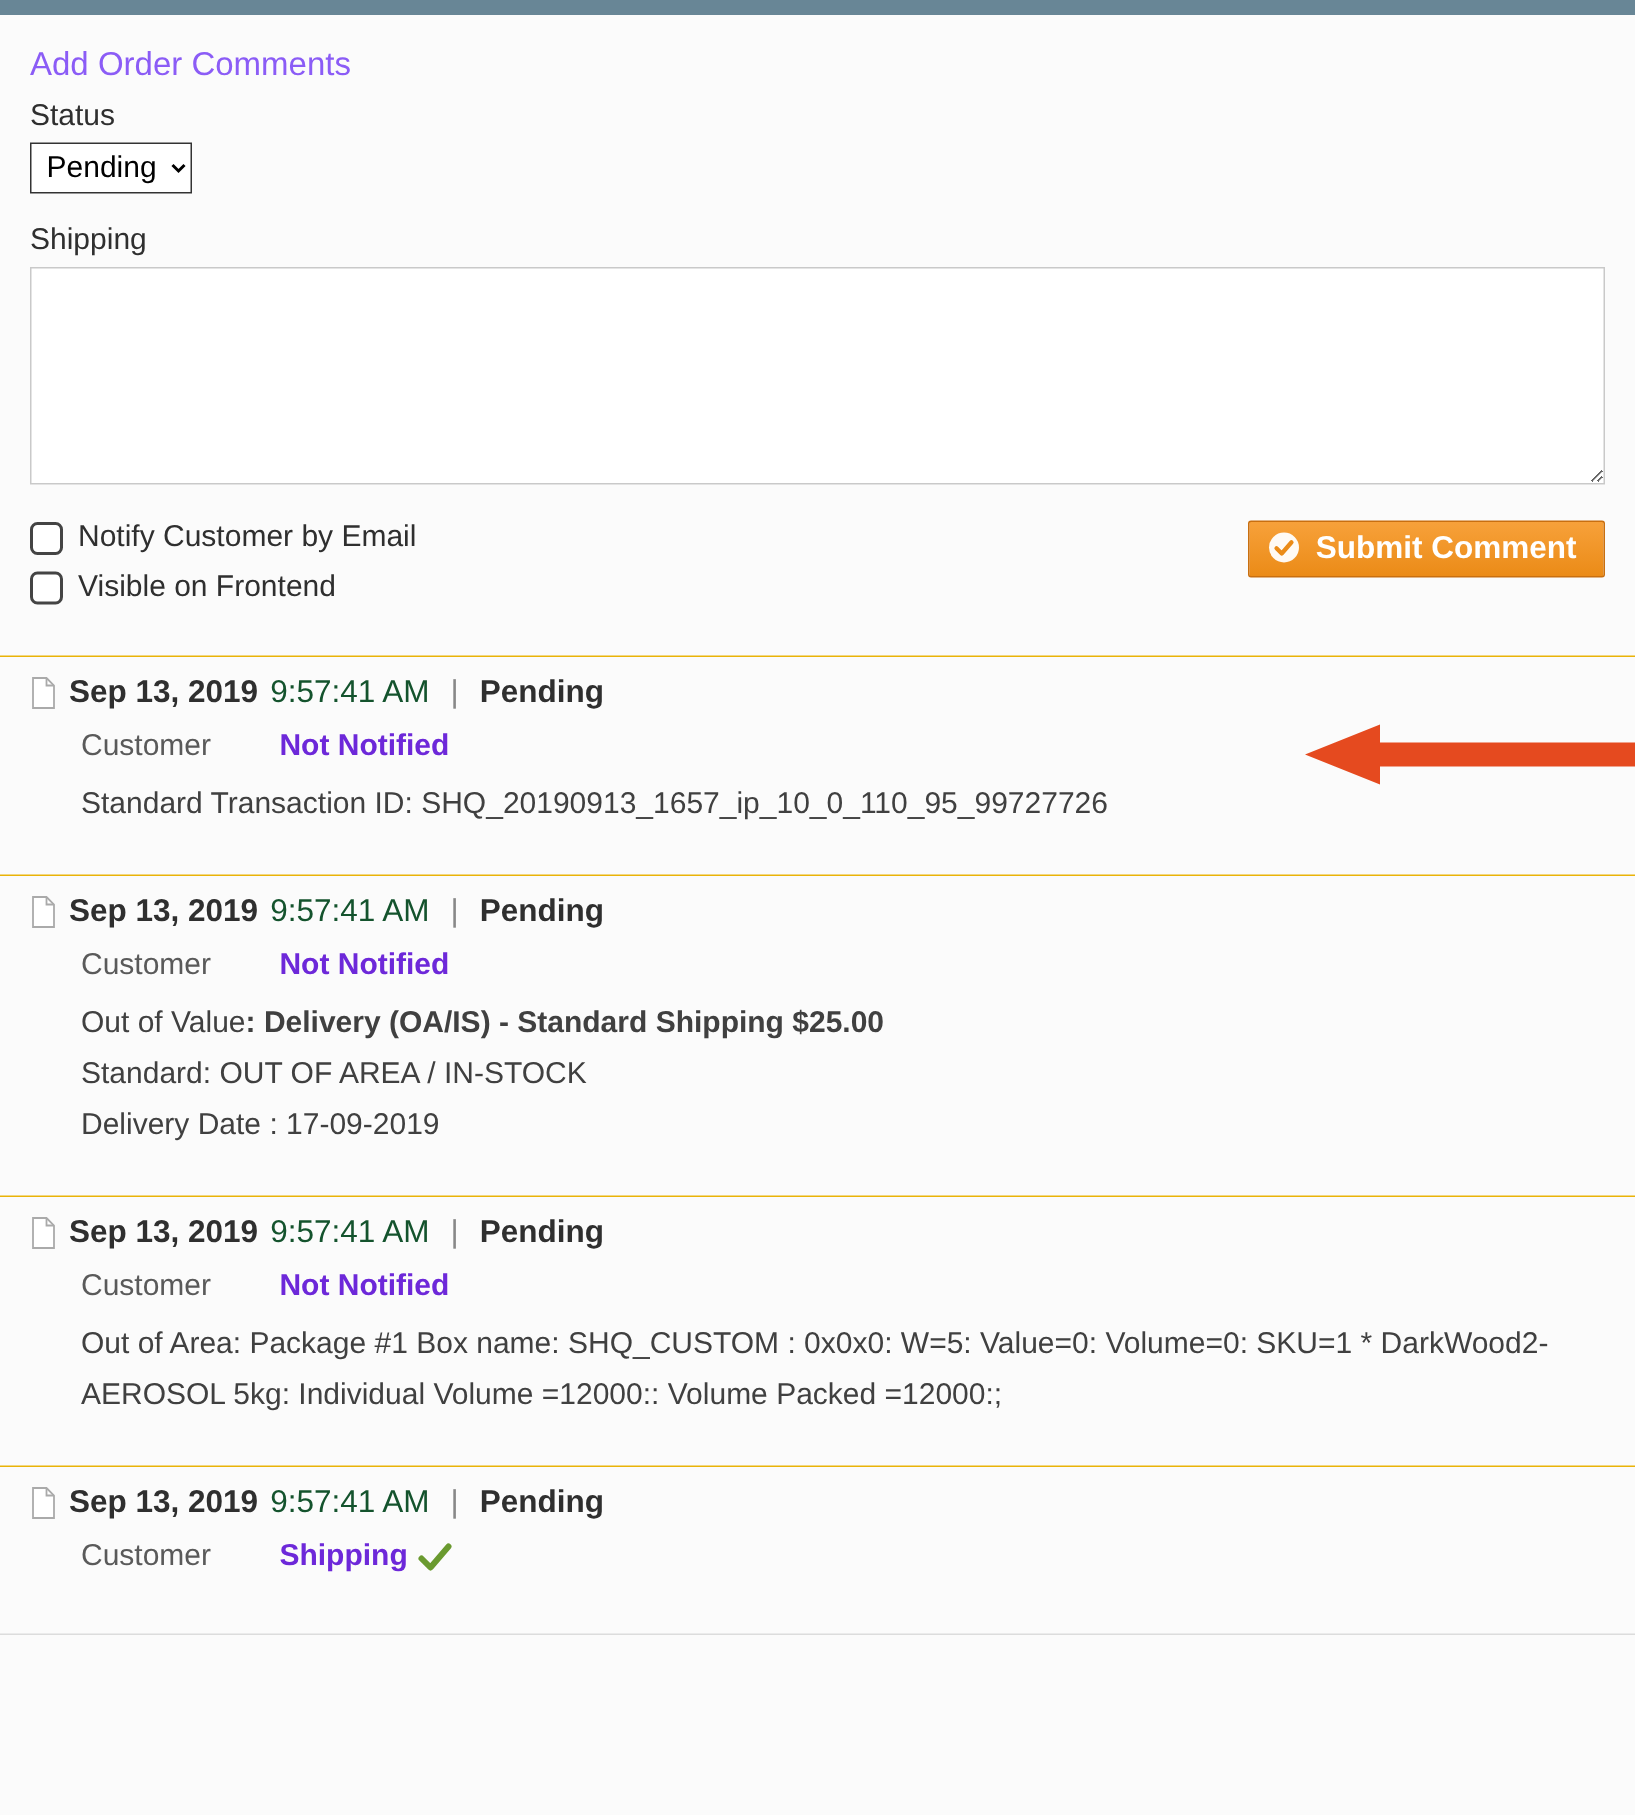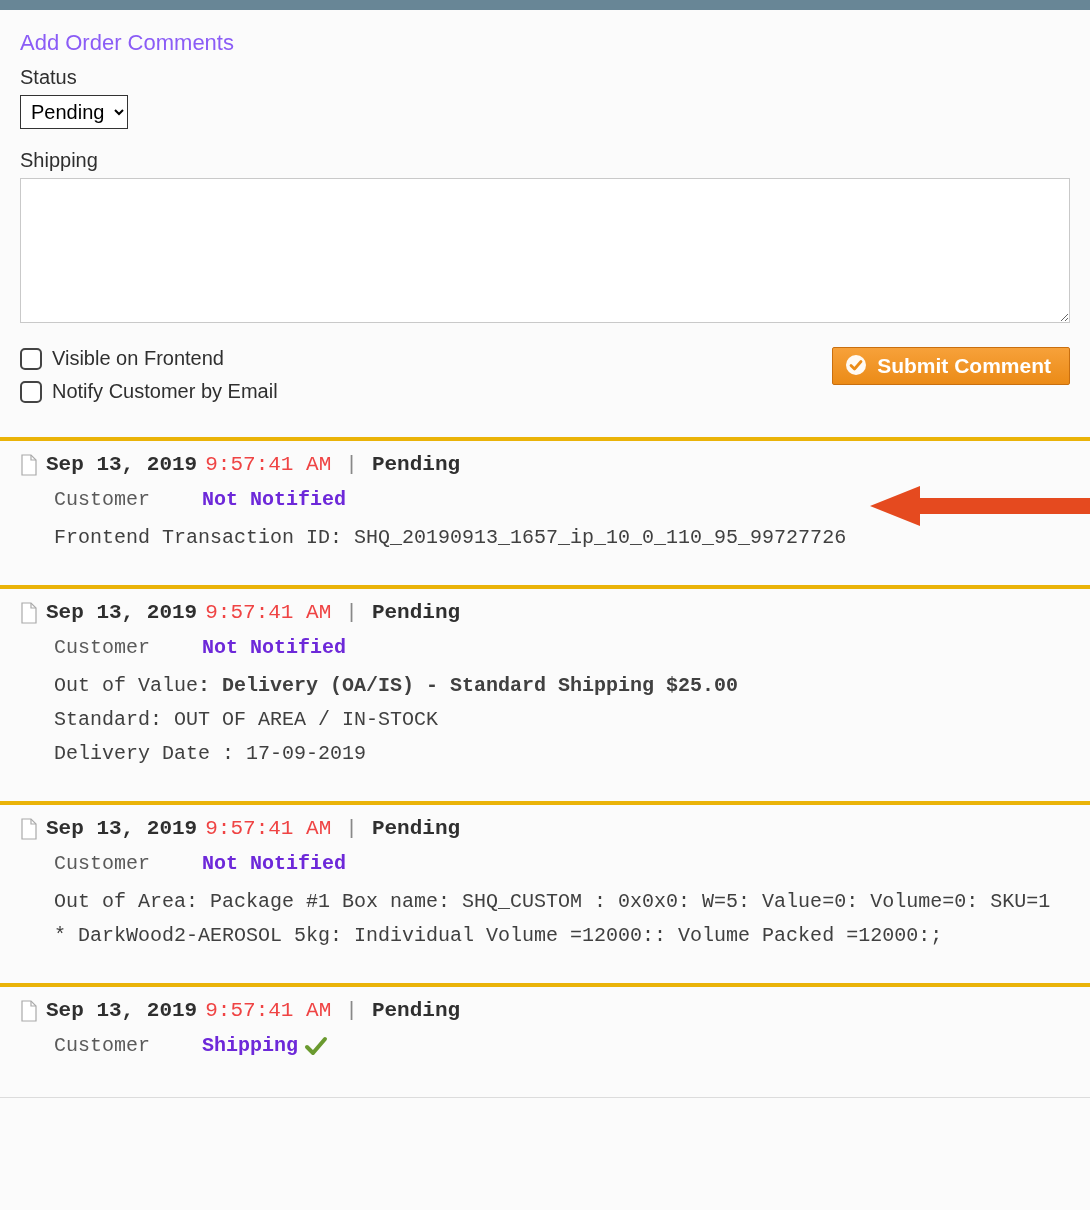--- a/index.html
+++ b/index.html
@@ -80,39 +80,38 @@
     font-size: 21px;
     padding: 6px 18px 6px 12px;
     display: inline-flex;
     align-items: flex-start;
     gap: 10px;
     cursor: pointer;
   }
   .submit-btn svg { flex-shrink: 0; }
   .history-item {
     padding: 12px 20px 30px 20px;
-    border-top: 4px solid #eab308;
+    border-top: 1px solid #eab308;
     margin: 0 0 0 0;
-    font-family: Liberation Mono, monospace;
   }
   .history-head {
     display: flex;
     align-items: center;
     gap: 8px;
     font-size: 21px;
     color: #2f2f2f;
     margin-bottom: 12px;
   }
   .page-icon {
     width: 18px;
     height: 22px;
     flex-shrink: 0;
   }
   .date-bold { font-weight: bold; }
-  .time-normal { font-weight: normal; color: #ef4444; }
+  .time-normal { font-weight: normal; color: #14532d; }
   .pipe-sep { color: #888; padding: 0 6px; }
   .status-bold { font-weight: bold; }
   .customer-line {
     padding-left: 34px;
     margin-bottom: 10px;
     font-size: 20px;
     color: #5a5a5a;
   }
   .notif-status {
     color: #6d28d9;
@@ -148,25 +147,25 @@
     <select class="status-select">
       <option>Pending</option>
     </select>
     <div class="label">Shipping</div>
     <textarea class="comment-textarea" value="" style=""></textarea>
 
     <div class="options-row">
       <div class="checkbox-group">
         <label class="checkbox-item">
           <span class="fake-checkbox"></span>
-          <span>Visible on Frontend</span>
+          <span>Notify Customer by Email</span>
         </label>
         <label class="checkbox-item">
           <span class="fake-checkbox"></span>
-          <span>Notify Customer by Email</span>
+          <span>Visible on Frontend</span>
         </label>
       </div>
       <button class="submit-btn">
         <svg width="22" height="22" viewBox="0 0 22 22">
           <circle cx="11" cy="11" r="10" fill="#fff" opacity="0.95"></circle>
           <path d="M6 11.5 L9.5 15 L16 7.5" stroke="#eb8b17" stroke-width="2.8" fill="none" stroke-linecap="round" stroke-linejoin="round"></path>
         </svg>
         <span>Submit Comment</span>
       </button>
     </div>
@@ -181,21 +180,21 @@
           </svg>
           <span class="date-bold">Sep 13, 2019</span> 
           <span class="time-normal">9:57:41 AM</span>
           <span class="pipe-sep">|</span>
           <span class="status-bold">Pending</span>
           <svg class="pointer-arrow" width="220" height="50" viewBox="0 0 220 50" style="right:-20px; top:28px;">
             <polygon points="0,25 50,5 50,17 220,17 220,33 50,33 50,45" fill="#e54a1f"></polygon>
           </svg>
         </div>
         <div class="customer-line"><span>Customer</span> <span class="notif-status">Not Notified</span></div>
-        <div class="body-line">Frontend Transaction ID: SHQ_20190913_1657_ip_10_0_110_95_99727726</div>
+        <div class="body-line">Standard Transaction ID: SHQ_20190913_1657_ip_10_0_110_95_99727726</div>
       </div>
       <div class="history-item">
         <div class="history-head pointer-wrap">
           <svg class="page-icon" viewBox="0 0 18 22">
             <path d="M2 1 H11 L16 6 V21 H2 Z" fill="#fff" stroke="#aaa" stroke-width="1.2"></path>
             <path d="M11 1 V6 H16" fill="none" stroke="#aaa" stroke-width="1.2"></path>
           </svg>
           <span class="date-bold">Sep 13, 2019</span> 
           <span class="time-normal">9:57:41 AM</span>
           <span class="pipe-sep">|</span>

